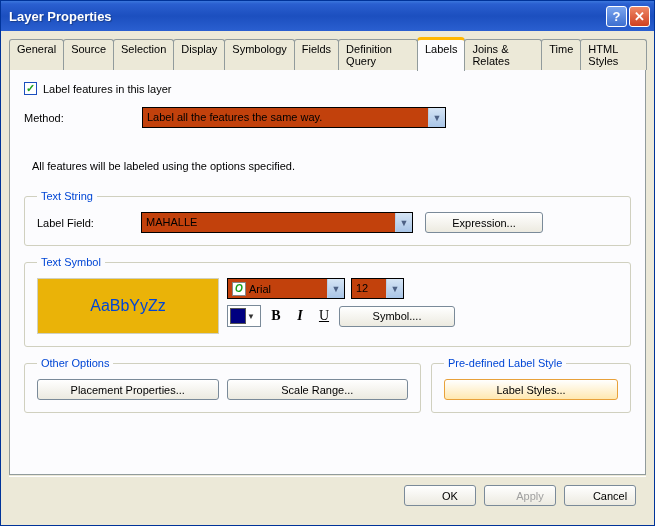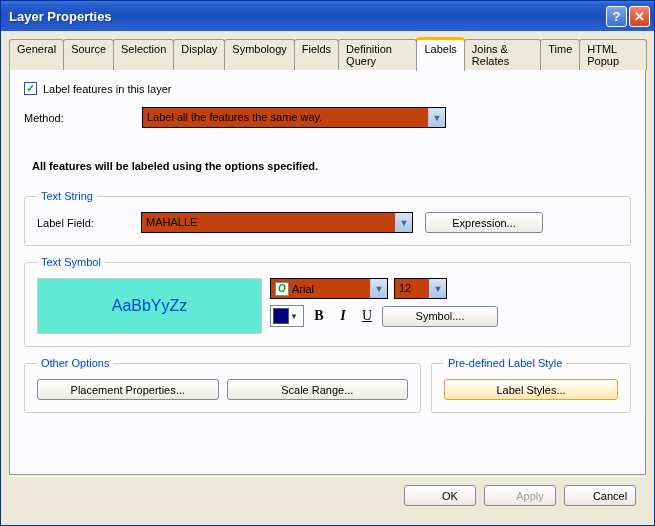--- a/index.html
+++ b/index.html
@@ -91,21 +91,21 @@
   }
   .combo .val { flex: 1; padding: 3px 4px; }
   .combo .arrow {
     width: 17px;
     background: linear-gradient(to bottom, #d6e5f5, #a9c5e7);
     border-left: 1px solid #b8cde5;
     display: flex; align-items: center; justify-content: center;
     color: #4d6185;
     font-size: 9px;
   }
-  .infoline { margin-bottom: 18px; padding-left: 8px; font-weight: bold; }
+  .infoline { margin-bottom: 18px; padding-left: 8px; }
   fieldset {
     border: 1px solid #d0d0bf;
     border-radius: 3px;
     margin: 0 0 10px 0;
     padding: 10px 12px 12px 12px;
   }
   legend { color: #0046d5; padding: 0 4px; }
   .fieldrow { display: flex; align-items: center; gap: 0; }
   .fieldrow .lbl { width: 104px; }
   .btn {
@@ -118,22 +118,22 @@
     cursor: default;
     display: flex; align-items: center; justify-content: center;
   }
   .btn.hl {
     border: 1.5px solid #e8a13a;
     background: linear-gradient(to bottom, #ffffff, #ffe8b0);
   }
   .btn.disabled { color: #a0a0a0; }
   .txsym { display: flex; gap: 8px; }
   .preview {
-    width: 225px; height: 56px;
-    background: #5eead4;
+    width: 182px; height: 56px;
+    background: #eab308;
     border: 1px solid #d0d0bf;
     display: flex; align-items: center; justify-content: center;
     font-family: Arial;
     font-size: 16px;
     color: #0046d5;
   }
   .txctrl { flex: 1; }
   .txrow { display: flex; gap: 6px; align-items: center; margin-bottom: 6px; }
   .fonticon {
     width: 14px; height: 14px;
@@ -192,21 +192,21 @@
     <div class="tab">General</div>
     <div class="tab">Source</div>
     <div class="tab">Selection</div>
     <div class="tab">Display</div>
     <div class="tab">Symbology</div>
     <div class="tab">Fields</div>
     <div class="tab">Definition Query</div>
     <div class="tab active">Labels</div>
     <div class="tab">Joins &amp; Relates</div>
     <div class="tab">Time</div>
-    <div class="tab">HTML Popup</div>
+    <div class="tab">HTML Styles</div>
   </div>
 
   <div class="tabpanel">
 
     <div class="checkrow">
       <div class="checkbox">
         <span>✓</span>
       </div>
       <span>Label features in this layer</span>
     </div>

